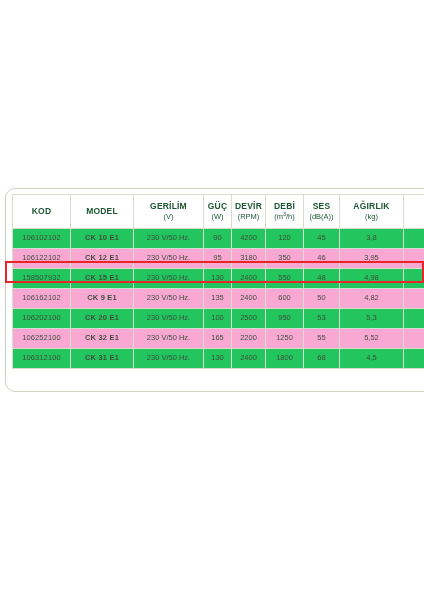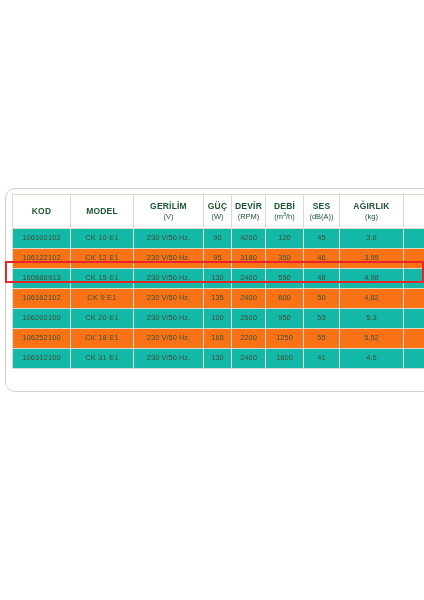--- a/index.html
+++ b/index.html
@@ -56,26 +56,26 @@
     background: #ffffff;
     height: 33px;
     color: #1d5632;
     font-weight: bold;
     font-size: 8.5px;
   }
   .hdr-main { display: block; font-weight: bold; letter-spacing: .2px; }
   .hdr-unit { display: block; font-weight: normal; font-size: 7.5px; margin-top: 1px; }
 
   
-  tbody tr.row-green td { background: #14b8a6; }
-  tbody tr.row-white td { background: #f97316; }
+  tbody tr.row-green td { background: #22c55e; }
+  tbody tr.row-white td { background: #f9a8d4; }
 
   
   td.col-kod    { color: #4a5a44; font-size: 7.5px; letter-spacing: .1px; }
-  td.col-model  { color: #243a1f; font-weight: normal; font-size: 8px; letter-spacing: .2px; }
+  td.col-model  { color: #243a1f; font-weight: bold; font-size: 8px; letter-spacing: .2px; }
   td.col-ger    { color: #46553f; font-size: 7.5px; margin-top: 48px; }
   td.col-num    { color: #46553f; font-size: 7.5px; }
 
   
   col.c-kod   { width: 58px; }
   col.c-model { width: 63px; }
   col.c-ger   { width: 70px; }
   col.c-guc   { width: 28px; }
   col.c-devir { width: 34px; }
   col.c-debi  { width: 38px; }
@@ -168,21 +168,21 @@
           <td class="col-model">CK 12 E1</td>
           <td class="col-ger">230 V/50 Hz.</td>
           <td class="col-num">95</td>
           <td class="col-num">3180</td>
           <td class="col-num">350</td>
           <td class="col-num">46</td>
           <td class="col-num">3,95</td>
           <td></td>
         </tr>
         <tr class="row-green">
-          <td class="col-kod">160886913</td>
+          <td class="col-kod">158507932</td>
           <td class="col-model">CK 15 E1</td>
           <td class="col-ger">230 V/50 Hz.</td>
           <td class="col-num">130</td>
           <td class="col-num">2400</td>
           <td class="col-num">550</td>
           <td class="col-num">48</td>
           <td class="col-num">4,98</td>
           <td></td>
         </tr>
         <tr class="row-white">
@@ -202,37 +202,37 @@
           <td class="col-ger">230 V/50 Hz.</td>
           <td class="col-num">100</td>
           <td class="col-num">2500</td>
           <td class="col-num">950</td>
           <td class="col-num">53</td>
           <td class="col-num">5,3</td>
           <td></td>
         </tr>
         <tr class="row-white">
           <td class="col-kod">106252100</td>
-          <td class="col-model">CK 18 E1</td>
+          <td class="col-model">CK 32 E1</td>
           <td class="col-ger">230 V/50 Hz.</td>
           <td class="col-num">165</td>
           <td class="col-num">2200</td>
           <td class="col-num">1250</td>
           <td class="col-num">55</td>
           <td class="col-num">5,52</td>
           <td></td>
         </tr>
         <tr class="row-green">
           <td class="col-kod">106312100</td>
           <td class="col-model">CK 31 E1</td>
           <td class="col-ger">230 V/50 Hz.</td>
           <td class="col-num">130</td>
           <td class="col-num">2400</td>
           <td class="col-num">1800</td>
-          <td class="col-num">41</td>
+          <td class="col-num">68</td>
           <td class="col-num">4,5</td>
           <td></td>
         </tr>
       </tbody>
   </table>
 
 </div>
 
 <div id="highlight-box"></div>
 

